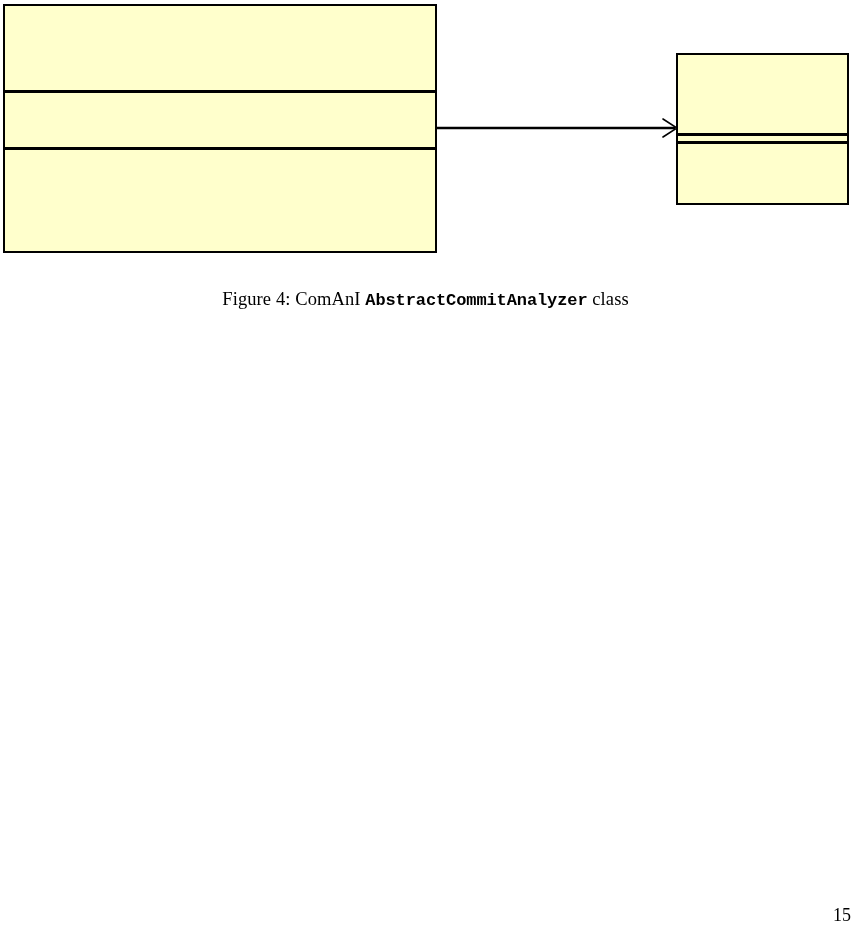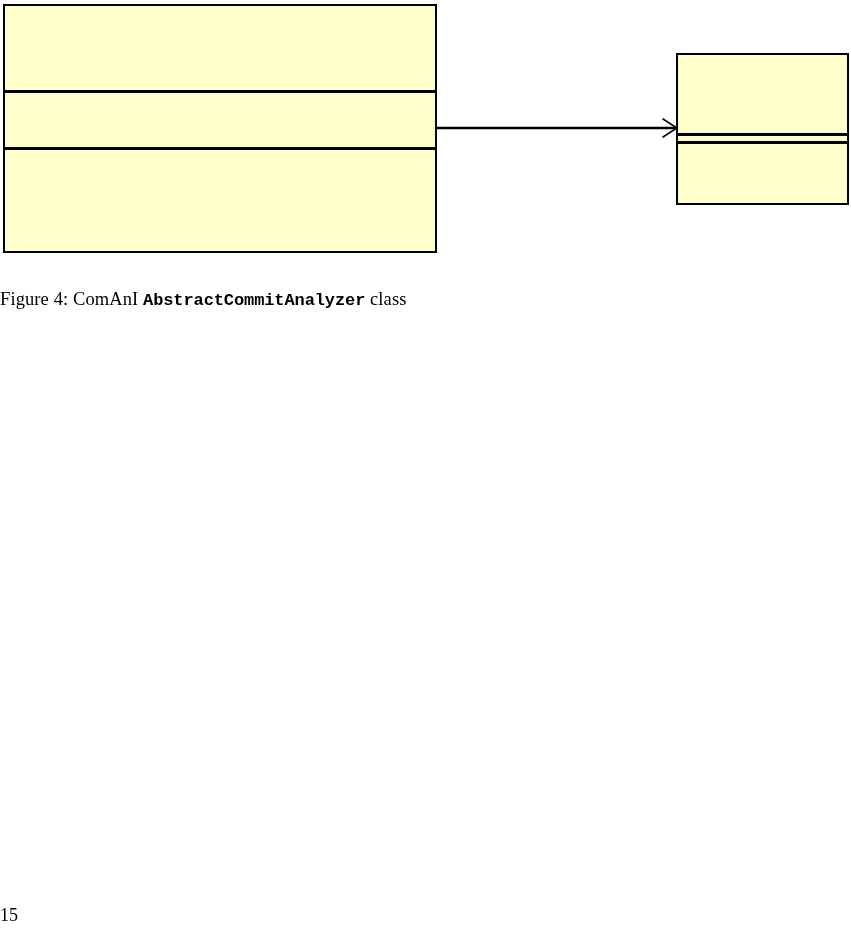--- a/index.html
+++ b/index.html
@@ -76,41 +76,41 @@
     height: 28px;
     overflow: visible;
   }
 
   
   #figure-caption {
     position: absolute;
     left: 0;
     top: 287px;
     width: 851px;
-    text-align: left;
+    text-align: center;
     font-family: "Liberation Serif", serif;
     font-size: 18.5px;
     line-height: 24px;
     letter-spacing: 0.1px;
   }
   #figure-caption .mono {
     font-family: "Liberation Mono", monospace;
     font-size: 17px;
     font-weight: bold;
     letter-spacing: -0.1px;
   }
   #figure-caption .sp { white-space: pre; }
 
   
   #page-number {
     position: absolute;
     left: 0;
     top: 904px;
     width: 851px;
-    text-align: left;
+    text-align: right;
     font-family: "Liberation Serif", serif;
     font-size: 18px;
     line-height: 22px;
   }
 </style>
 </head>
 <body>
 
 <div id="page">
 

